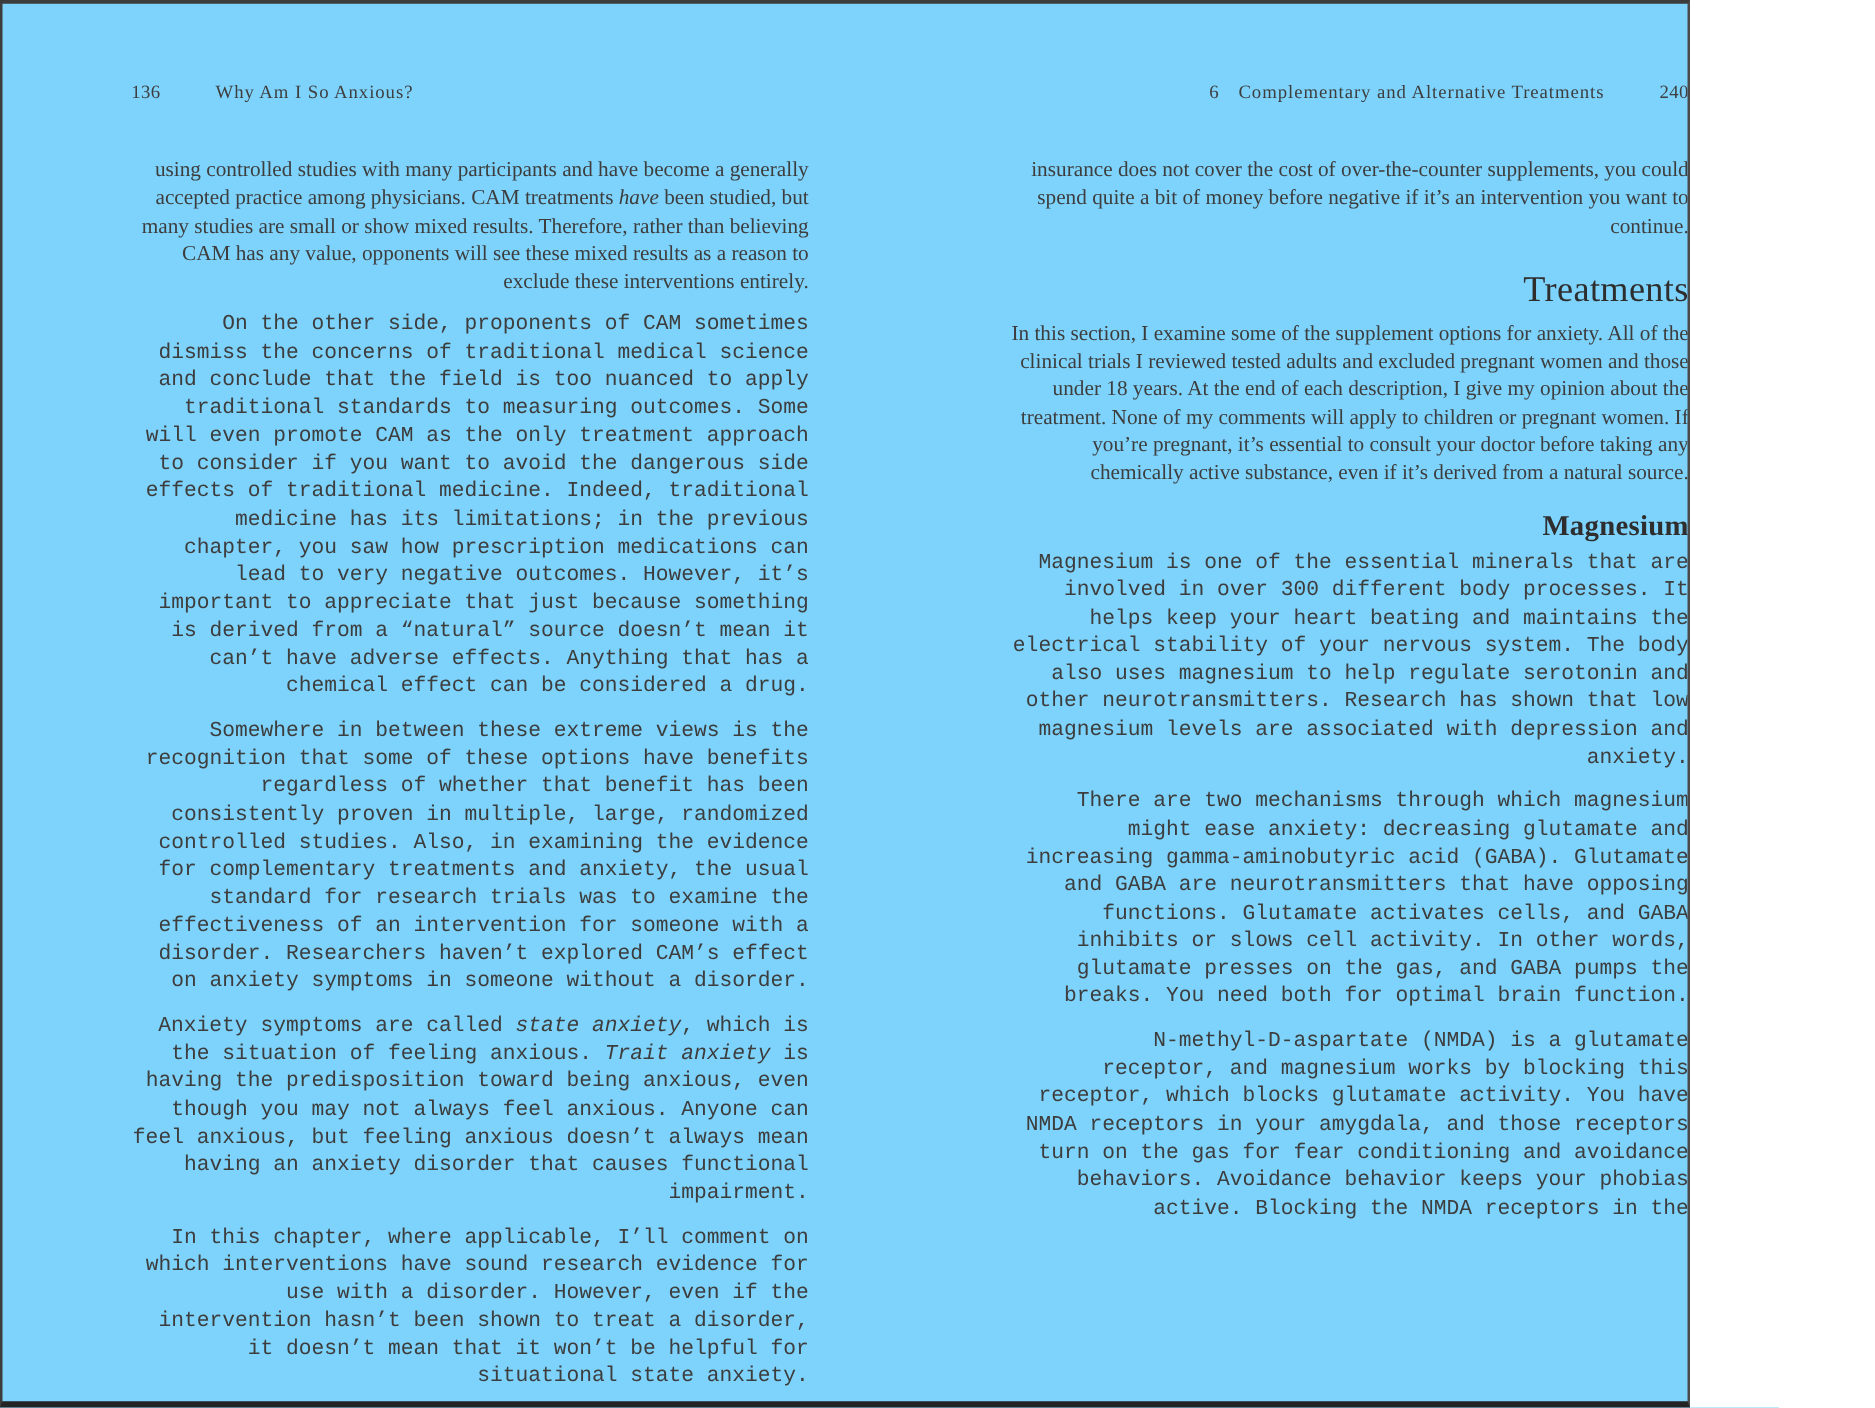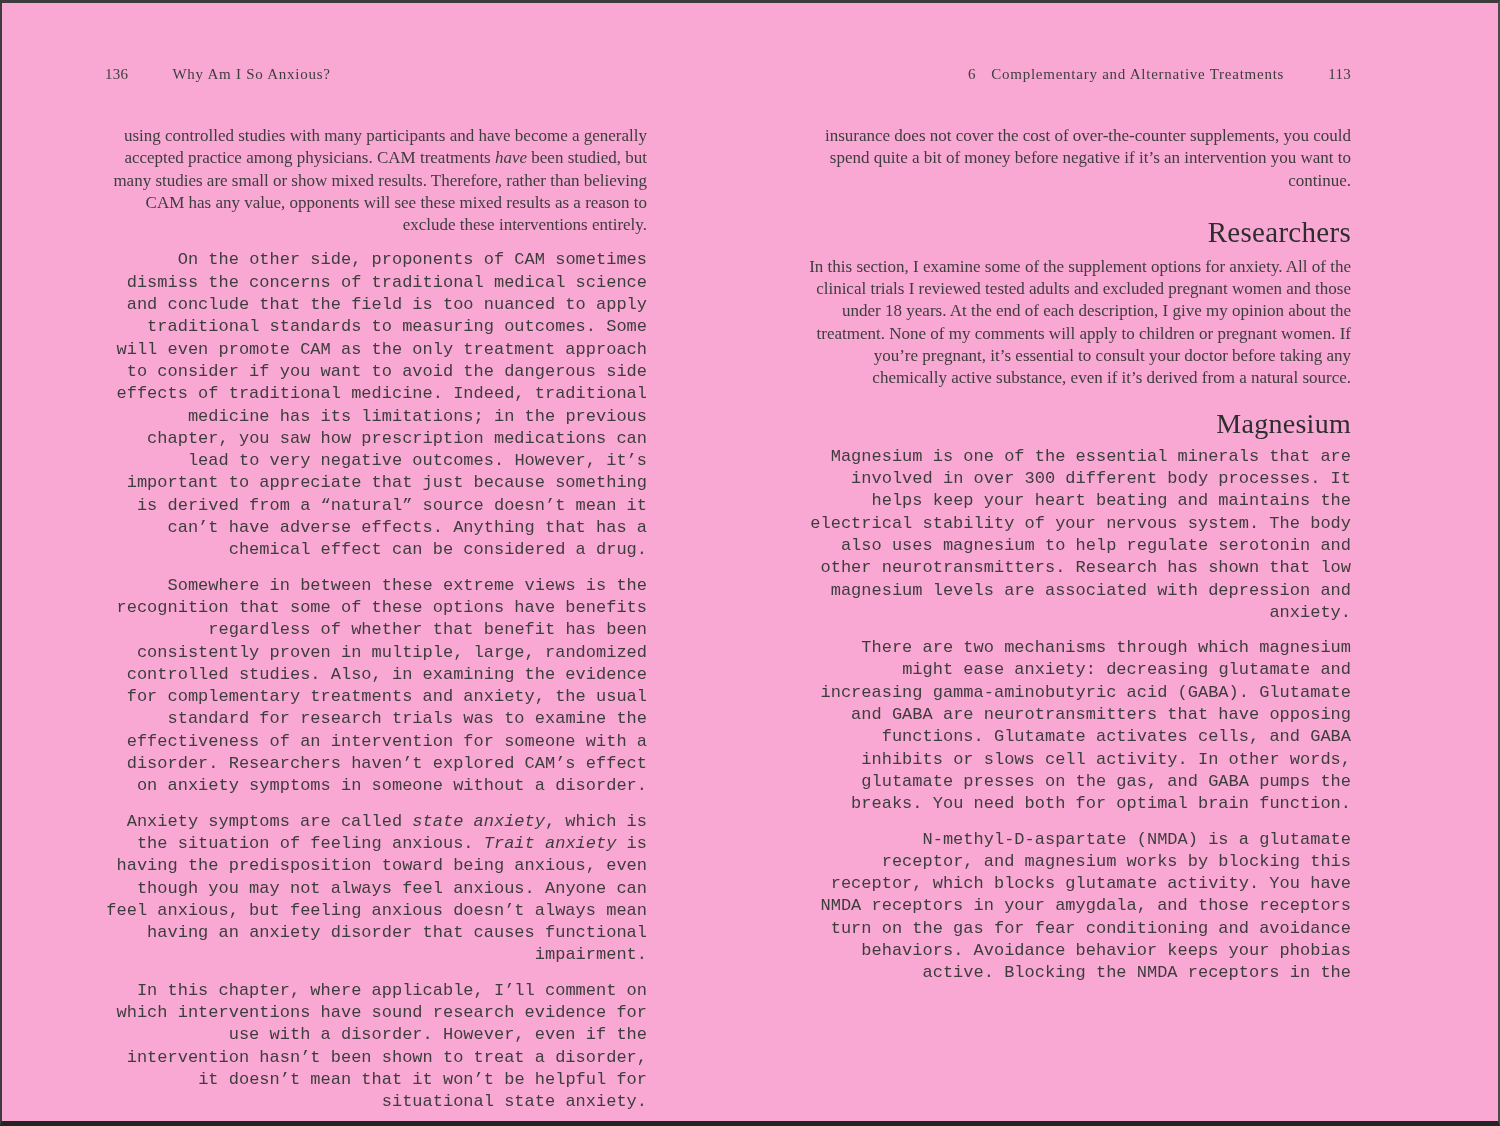--- a/index.html
+++ b/index.html
@@ -3,23 +3,23 @@
 <meta charset="utf-8">
 <style>
   html, body { margin: 0; padding: 0; }
   body {
     width: 1500px; height: 1126px;
     background: #ffffff;
     font-family: "Liberation Serif", serif;
   }
   .sheet {
     position: relative;
-    width: 1500px; height: 1126px;
+    width: 1352px; height: 1126px;
     box-sizing: border-box;
-    background: #f9a8d4;
+    background: #7dd3fc;
     border-top: 3px solid #3c3c3c;
     border-bottom: 5px solid #242424;
     border-left: 2px solid #3c3c3c;
     border-right: 2px solid #4a4a4a;
     overflow: hidden;
     color: #3d3d3d;
   }
   .page {
     position: absolute; top: 0; height: 100%;
   }
@@ -58,22 +58,22 @@
 
   .h-section {
     font-size: 29px;
     font-weight: 400;
     line-height: 1.1;
     color: #2e2e2e;
     margin: 25px 0 7px 0;
     letter-spacing: 0.01em;
   }
   .h-sub {
-    font-size: 28px;
-    font-weight: 400;
+    font-size: 23px;
+    font-weight: 700;
     line-height: 1.15;
     color: #2e2e2e;
     margin: 18px 0 6px 0;
     letter-spacing: 0.01em;
   }
 </style>
 </head>
 <body>
 
 <div class="sheet">
@@ -93,25 +93,25 @@
       </div>
     </div>
   </div>
 
   <div class="page page-right">
     <div class="col">
       <div class="running-row">
         <span class="head-group">
           <span class="chapter-num">6</span><span class="running-head">Complementary and Alternative Treatments</span>
         </span>
-        <span class="folio">113</span>
+        <span class="folio">240</span>
       </div>
       <div class="body-copy">
         <p>insurance does not cover the cost of over-the-counter supplements, you could spend quite a bit of money before negative if it’s an intervention you want to continue.</p>
-        <h1 class="h-section">Researchers</h1>
+        <h1 class="h-section">Treatments</h1>
         <p>In this section, I examine some of the supplement options for anxiety. All of the clinical trials I reviewed tested adults and excluded pregnant women and those under 18 years. At the end of each description, I give my opinion about the treatment. None of my comments will apply to children or pregnant women. If you’re pregnant, it’s essential to consult your doctor before taking any chemically active substance, even if it’s derived from a natural source.</p>
         <h2 class="h-sub">Magnesium</h2>
         <p class="indent">Magnesium is one of the essential minerals that are involved in over 300 different body processes. It helps keep your heart beating and maintains the electrical stability of your nervous system. The body also uses magnesium to help regulate serotonin and other neurotransmitters. Research has shown that low magnesium levels are associated with depression and anxiety.</p>
         <p class="indent">There are two mechanisms through which magnesium might ease anxiety: decreasing glutamate and increasing gamma-aminobutyric acid (GABA). Glutamate and GABA are neurotransmitters that have opposing functions. Glutamate activates cells, and GABA inhibits or slows cell activity. In other words, glutamate presses on the gas, and GABA pumps the breaks. You need both for optimal brain function.</p>
         <p class="indent">N-methyl-D-aspartate (NMDA) is a glutamate receptor, and magnesium works by blocking this receptor, which blocks glutamate activity. You have NMDA receptors in your amygdala, and those receptors turn on the gas for fear conditioning and avoidance behaviors. Avoidance behavior keeps your phobias active. Blocking the NMDA receptors in the</p>
       </div>
     </div>
   </div>
 
 </div>

